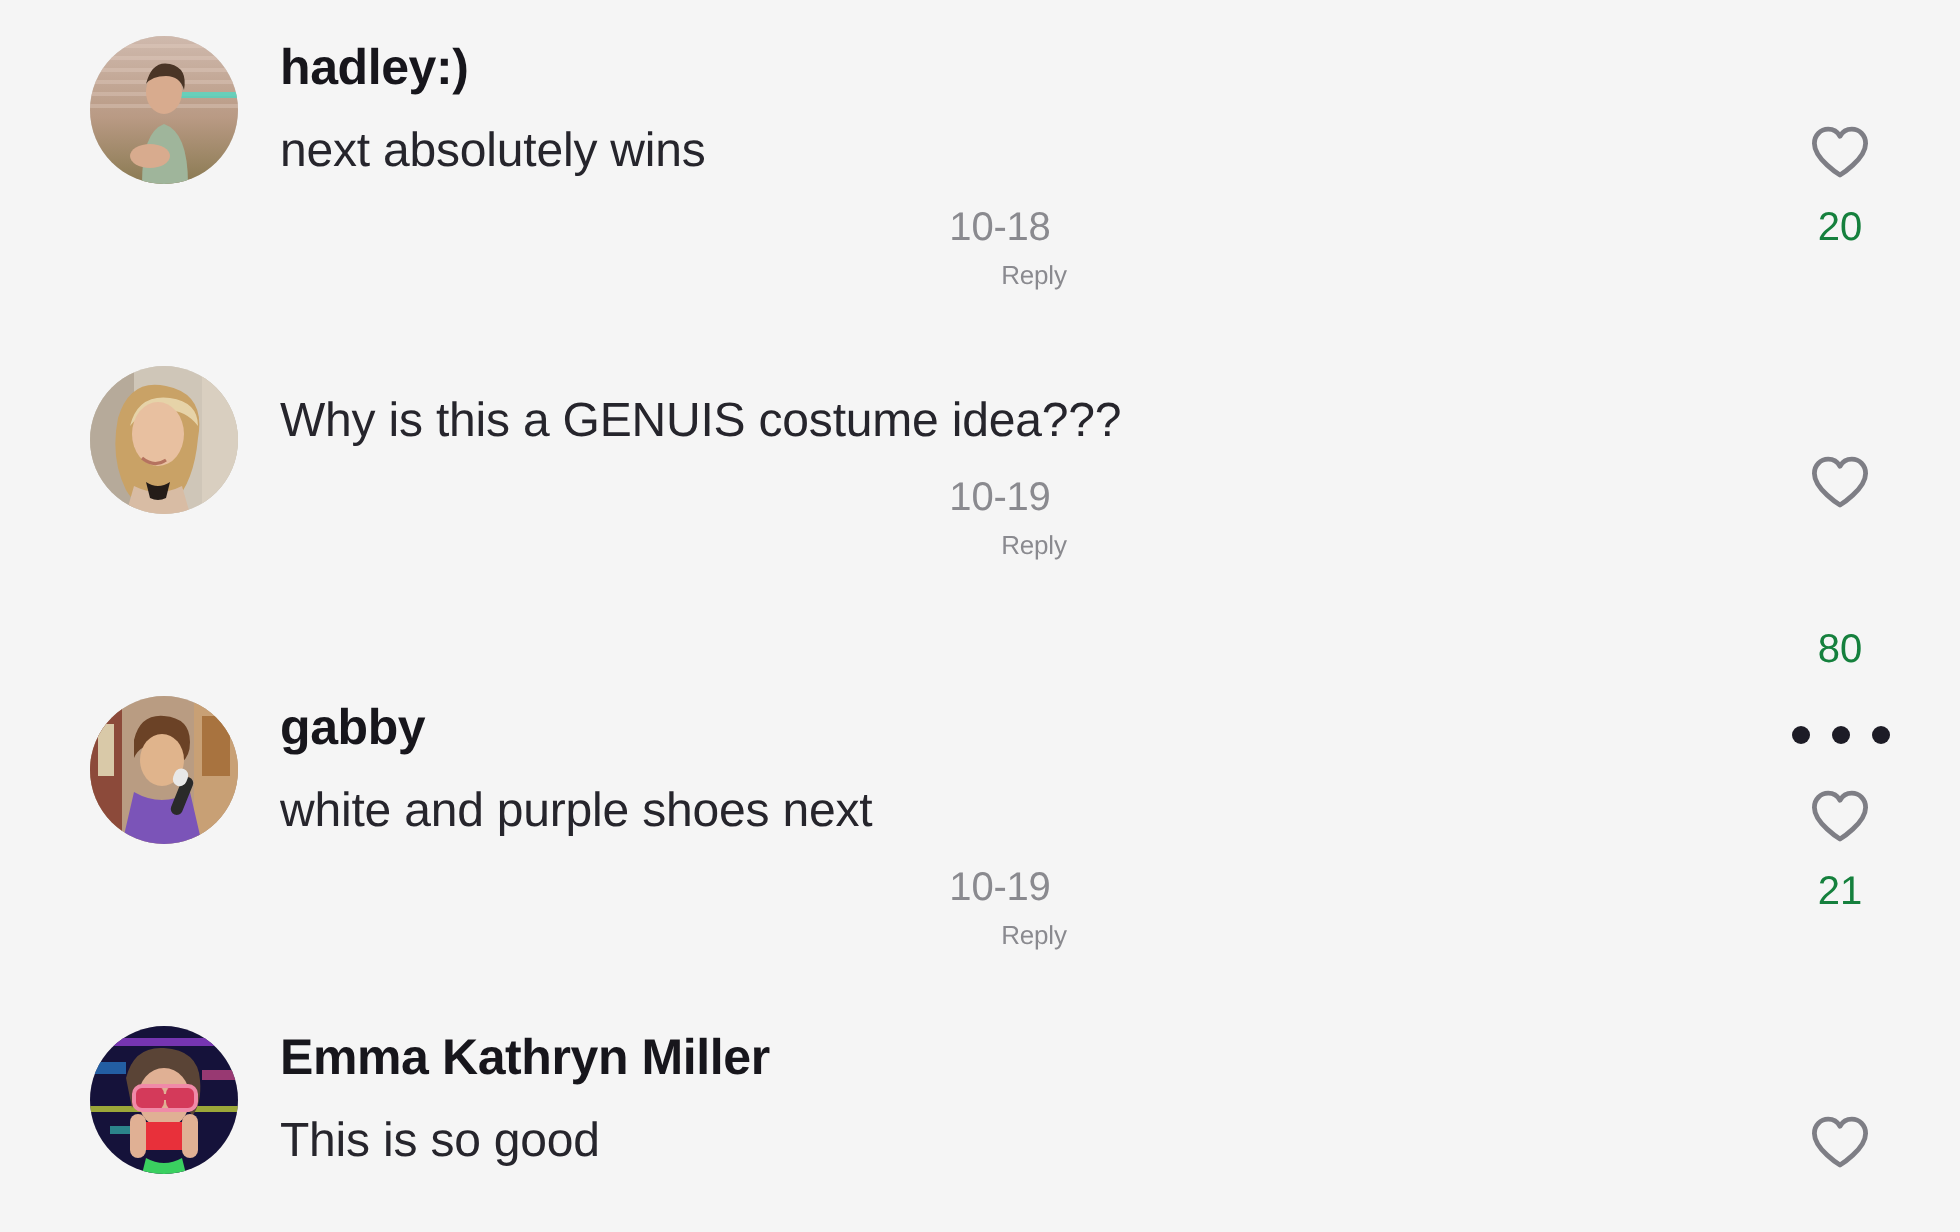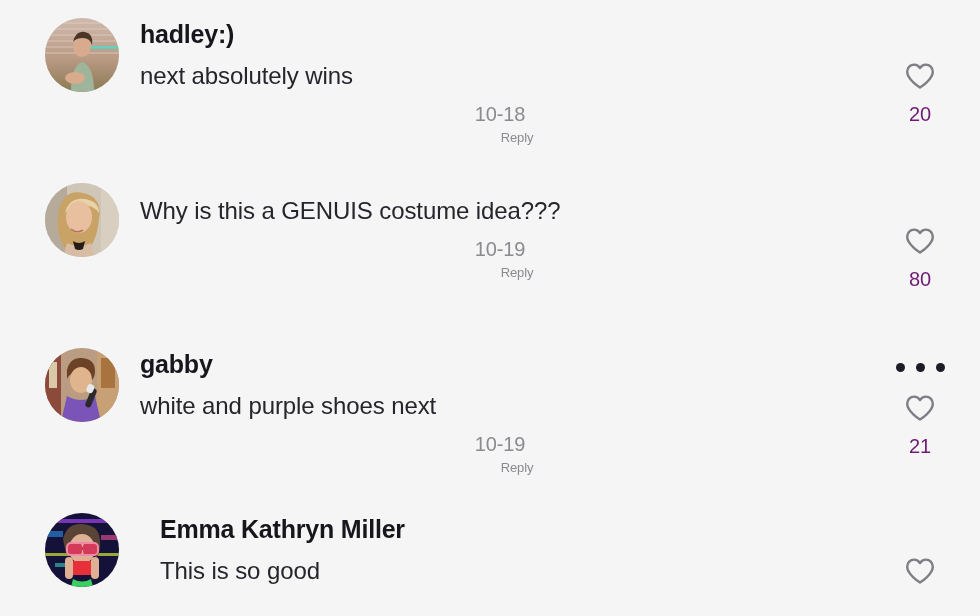--- a/index.html
+++ b/index.html
@@ -118,21 +118,21 @@
     border-radius: 50%;
     background: #1d1c26;
   }
   .heart-icon {
     display: block;
     width: 30px;
     height: 28px;
   }
   .like-count {
     font-size: 20px;
-    color: #701a75;
+    color: #15803d;
     line-height: 24px;
     margin-top: 12px;
     text-align: center;
   }
 </style>
 </head>
 <body>
 
 <div id="comment-list">
 
@@ -194,21 +194,21 @@
         <path d="M28 58 q6 4 12 0 l-2 8 q-4 2-8 0z" fill="#241c18"></path>
       </svg>
     </div>
     <div class="comment-body">
       <div class="comment-text">Why is this a GENUIS costume idea???</div>
       <div class="meta-row">
         <span class="meta-date">10-19</span>
         <span class="meta-reply">Reply</span>
       </div>
     </div>
-    <div class="actions" style="padding-top:44px;">
+    <div class="actions" style="padding-top:44px;gap:46px;">
       <span class="heart-icon">
         <svg viewBox="0 0 30 28" xmlns="http://www.w3.org/2000/svg">
           <path d="M15 25.5 C15 25.5 2.2 17.6 2.2 9.7 C2.2 5.6 5.3 2.6 9.1 2.6 C11.6 2.6 13.8 4 15 6.1 C16.2 4 18.4 2.6 20.9 2.6 C24.7 2.6 27.8 5.6 27.8 9.7 C27.8 17.6 15 25.5 15 25.5 Z" fill="none" stroke="#7e7e85" stroke-width="2.4" stroke-linejoin="round"></path>
         </svg>
       </span>
       <span class="like-count">80</span>
     </div>
   </div>
 
   <div class="comment-item" style="height:165px;padding-top:18px;">
@@ -242,21 +242,21 @@
       </span>
       <span class="heart-icon">
         <svg viewBox="0 0 30 28" xmlns="http://www.w3.org/2000/svg">
           <path d="M15 25.5 C15 25.5 2.2 17.6 2.2 9.7 C2.2 5.6 5.3 2.6 9.1 2.6 C11.6 2.6 13.8 4 15 6.1 C16.2 4 18.4 2.6 20.9 2.6 C24.7 2.6 27.8 5.6 27.8 9.7 C27.8 17.6 15 25.5 15 25.5 Z" fill="none" stroke="#7e7e85" stroke-width="2.4" stroke-linejoin="round"></path>
         </svg>
       </span>
       <span class="like-count">21</span>
     </div>
   </div>
 
-  <div class="comment-item" style="height:121px;padding-top:18px;gap:20px;">
+  <div class="comment-item" style="height:121px;padding-top:18px;">
     <div class="avatar-wrap">
       <svg viewBox="0 0 74 74" xmlns="http://www.w3.org/2000/svg">
         <rect width="74" height="74" fill="#15123a"></rect>
         <rect x="0" y="6" width="74" height="4" fill="#8e3fd0" opacity="0.8"></rect>
         <rect x="0" y="40" width="74" height="3" fill="#c8d93a" opacity="0.75"></rect>
         <rect x="0" y="18" width="18" height="6" fill="#2a7fd0" opacity="0.7"></rect>
         <rect x="56" y="22" width="18" height="5" fill="#d04a8a" opacity="0.7"></rect>
         <rect x="10" y="50" width="14" height="4" fill="#3ad0c0" opacity="0.6"></rect>
         <path d="M18 26 q4-16 19-15 q17 1 18 16 q1 12-4 18 q-6-14-15-14 q-12 0-15 10z" fill="#5a4436"></path>
         <ellipse cx="37" cy="36" rx="13" ry="15" fill="#e0b094"></ellipse>

